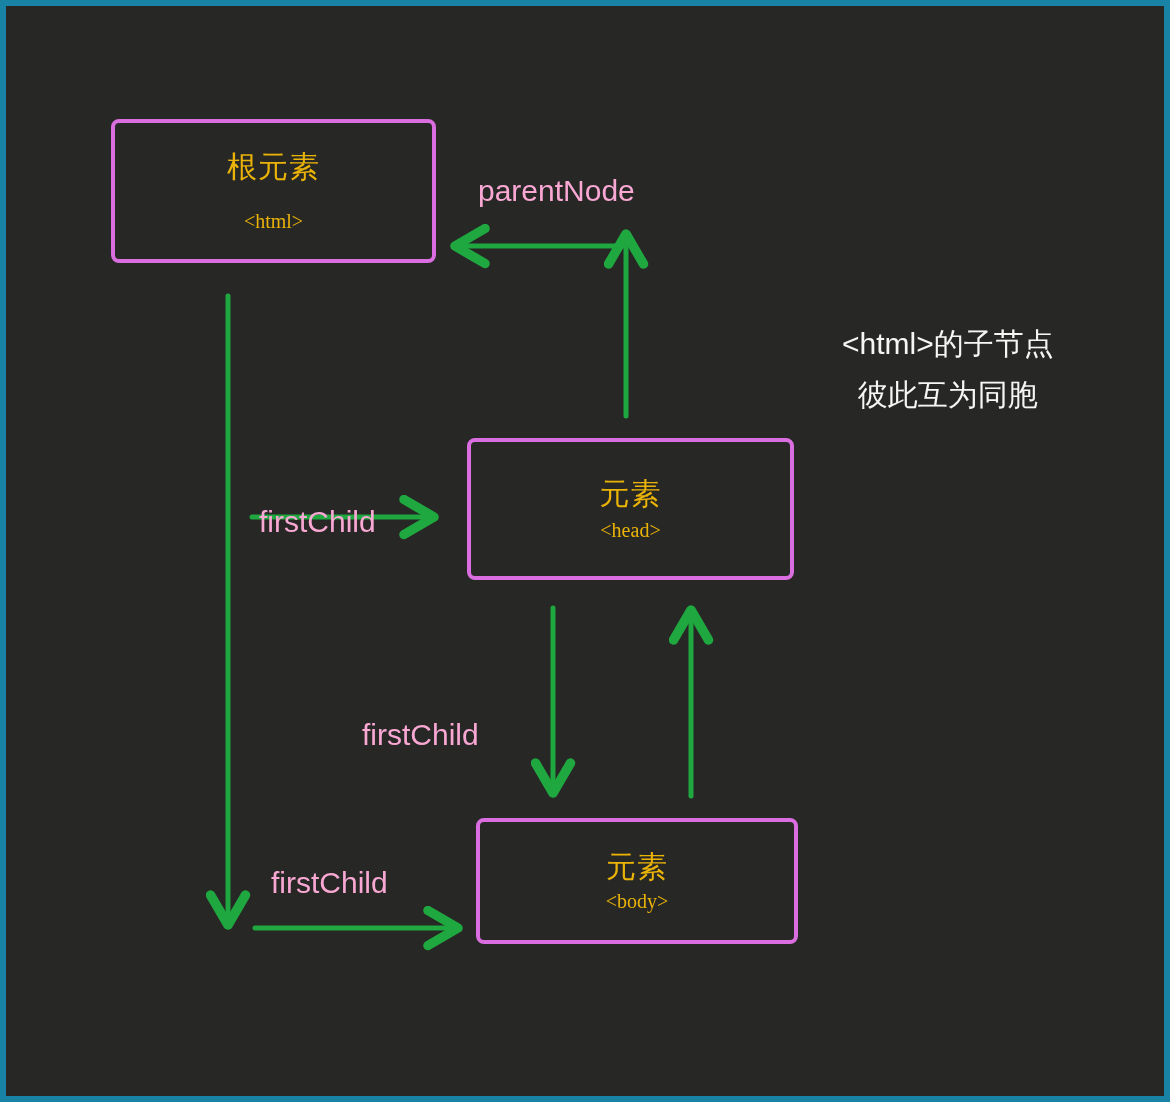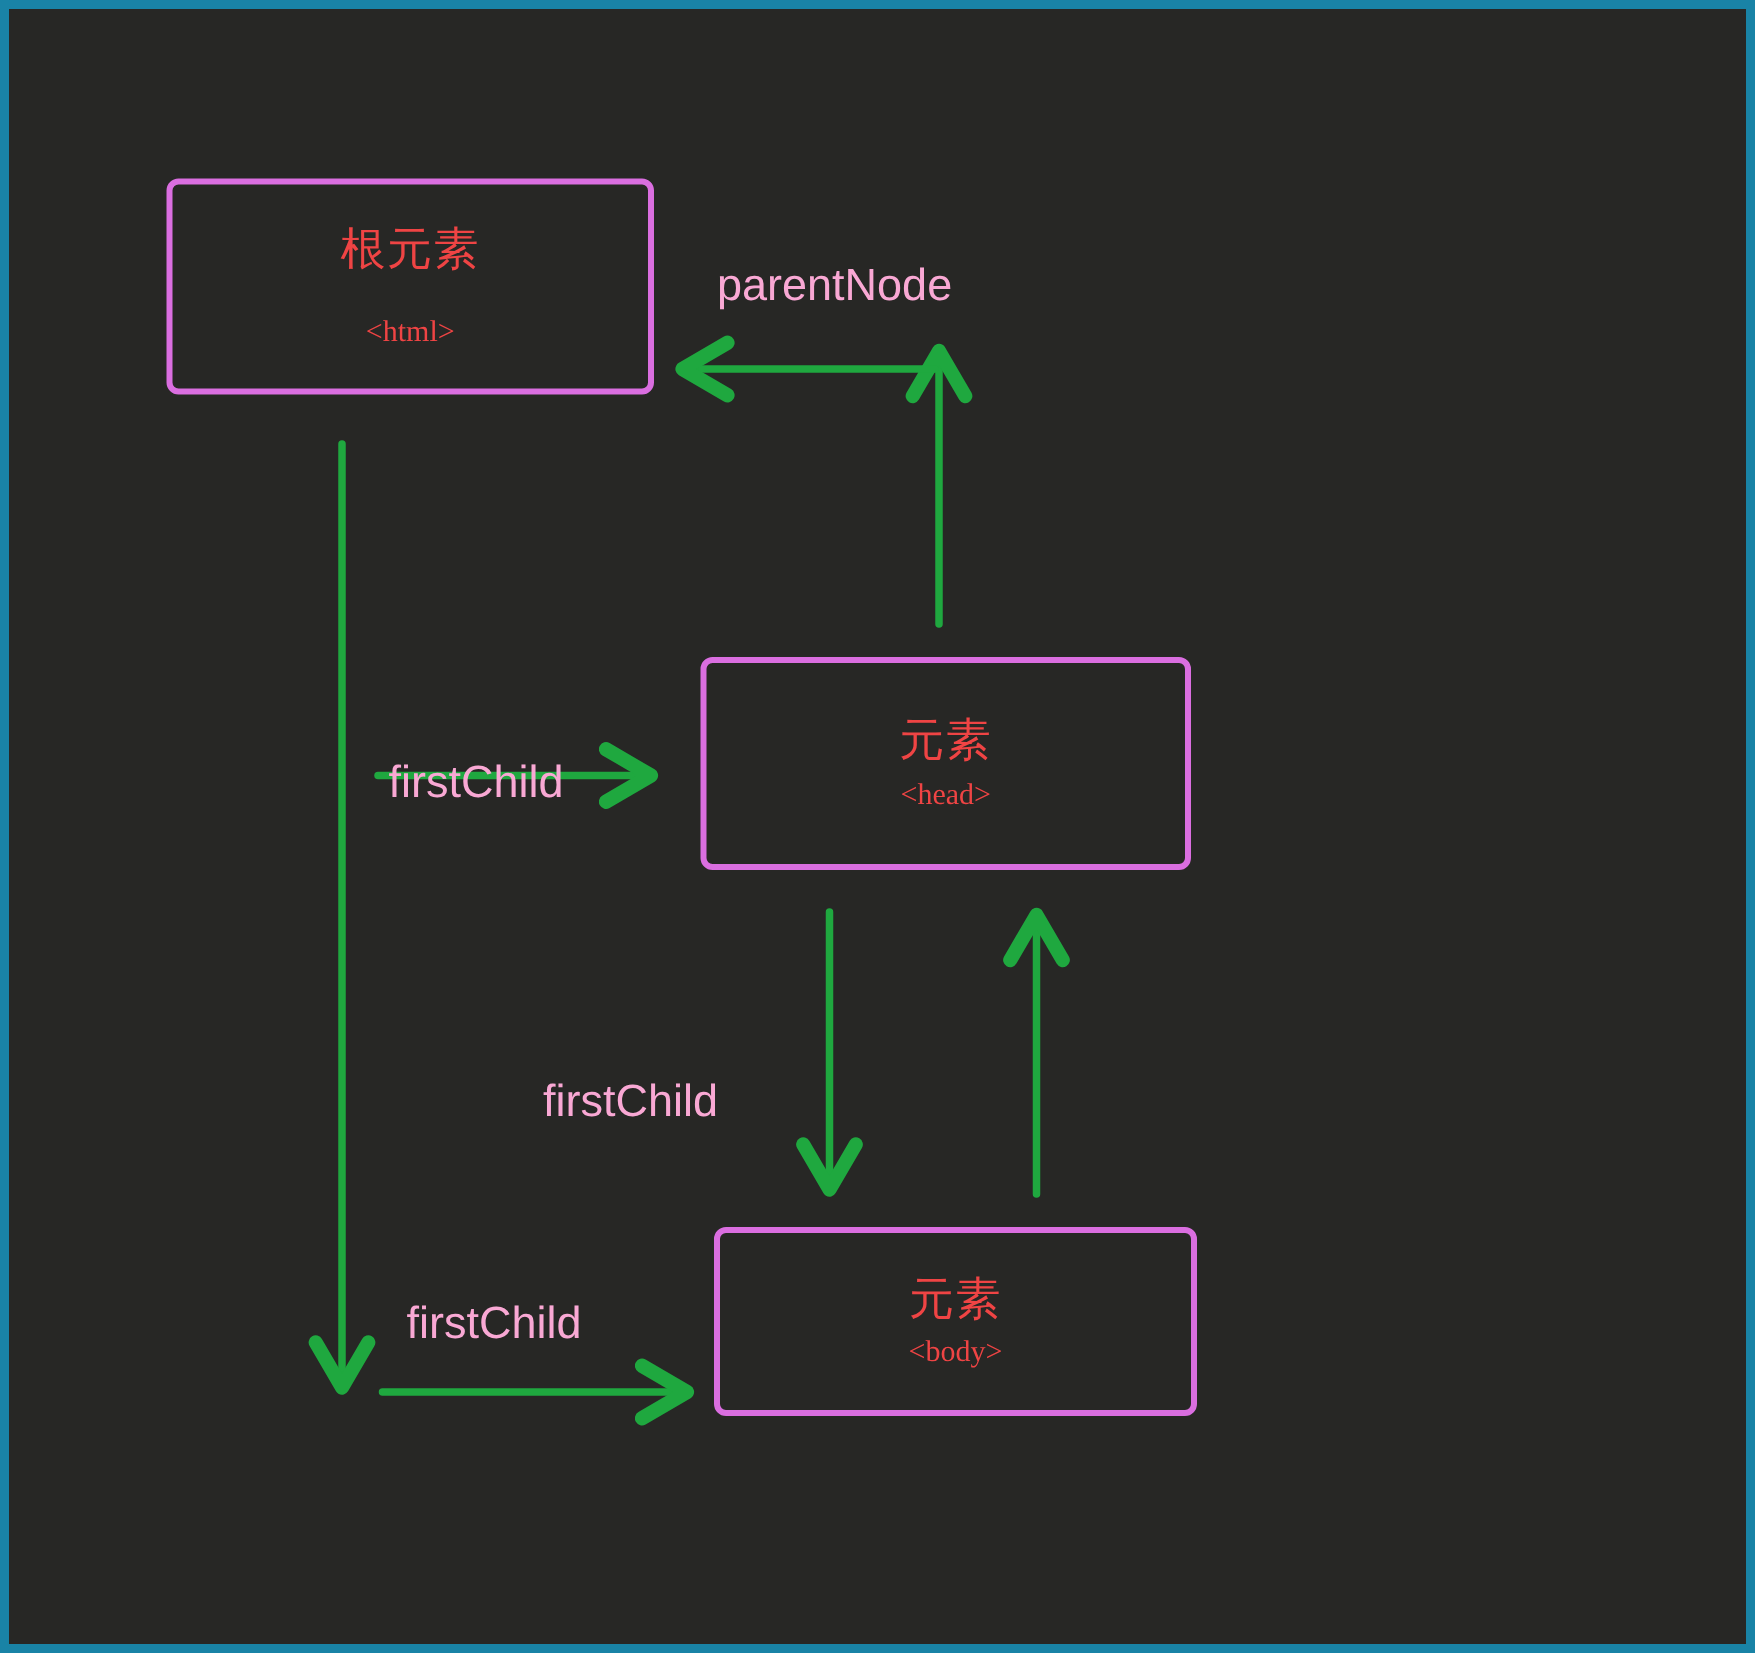--- a/index.html
+++ b/index.html
@@ -22,21 +22,21 @@
   .node-box {
     position: absolute;
     box-sizing: border-box;
     border: 4px solid #da6ee0;
     border-radius: 8px;
     background: #272725;
     display: flex;
     flex-direction: column;
     align-items: center;
     justify-content: center;
-    color: #ef4444;
+    color: #eab308;
   }
   .node-box .line1 {
     font-size: 30px;
     line-height: 1.25;
     letter-spacing: 1px;
   }
   .node-box .line2 {
     font-size: 20px;
     line-height: 1.25;
     font-family: Liberation Serif, serif;
@@ -133,14 +133,18 @@
   <div class="node-box" id="box-body">
     <span class="line1">元素</span>
     <span class="line2">&lt;body&gt;</span>
   </div>
 
   <div class="edge-label" id="label-parentnode">parentNode</div>
   <div class="edge-label" id="label-firstchild">firstChild</div>
   <div class="edge-label" id="label-lastchild">firstChild</div>
   <div class="edge-label" id="label-nextsibling">firstChild</div>
 
+  <div class="note" id="note-sibling">
+    <span class="nline">&lt;html&gt;的子节点</span>
+    <span class="nline">彼此互为同胞</span>
+  </div>
 
 </div>
 
 </body></html>

